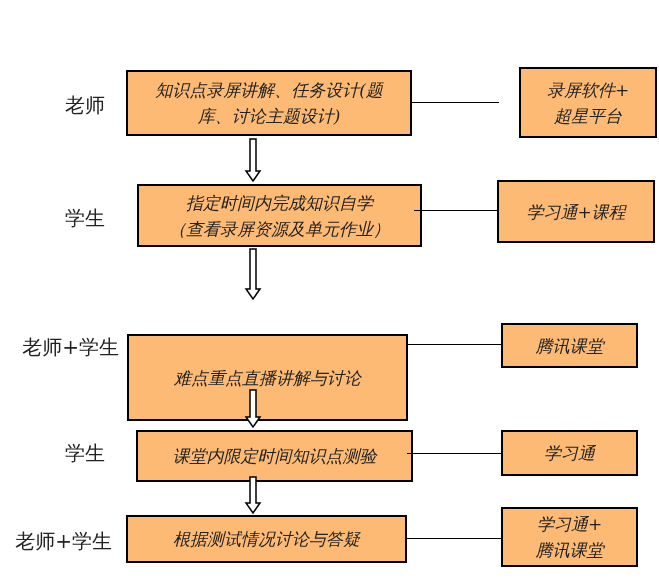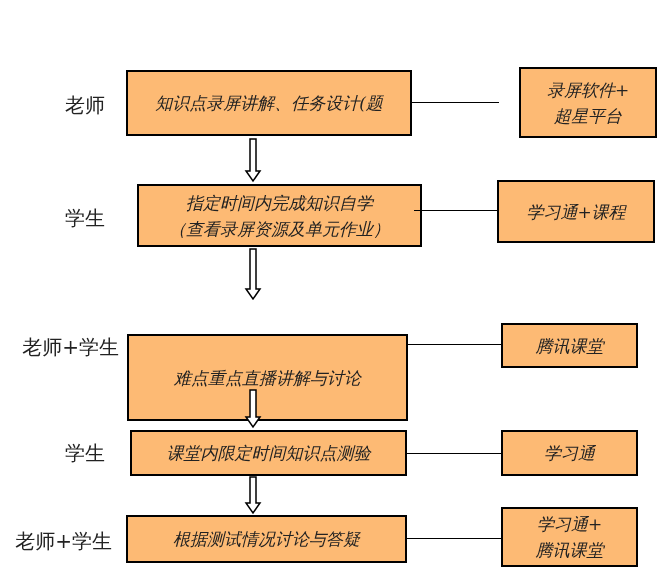--- a/index.html
+++ b/index.html
@@ -16,20 +16,21 @@
   </style>
 </head>
 <body>
 
 <div class="hdr" style="left:210px; top:32px; width:80px;">任务</div>
 <div class="hdr" style="left:527px; top:48px; width:80px;">平台</div>
 
 <div class="role" style="right:554px; top:92px;">老师</div>
 <div class="box" style="left:126px; top:70px; width:286px; height:66px;">
   <span>知识点录屏讲解、任务设计(题</span>
+  <span>库、讨论主题设计)</span>
 </div>
 <div class="conn" style="left:412px; top:102px; width:87px;"></div>
 <div class="box" style="left:499px; top:67px; width:138px; height:71px;margin-left:20px;">
   <span>录屏软件+</span>
   <span>超星平台</span>
 </div>
 
 <svg class="arrow arrow-down" style="left:245px; top:139px;" width="16" height="43">
   <path d="M5 0 L11 0 L11 32 L15 32 L8 42 L1 32 L5 32 Z" fill="#fff" stroke="#000" stroke-width="1.5"></path>
 </svg>
@@ -55,21 +56,21 @@
 <div class="conn" style="left:408px; top:344px; width:93px;"></div>
 <div class="box" style="left:501px; top:323px; width:137px; height:45px;">
   <span>腾讯课堂</span>
 </div>
 
 <svg class="arrow arrow-down" style="left:245px; top:390px;" width="16" height="38">
   <path d="M5 0 L11 0 L11 27 L15 27 L8 37 L1 27 L5 27 Z" fill="#fff" stroke="#000" stroke-width="1.5"></path>
 </svg>
 
 <div class="role" style="right:554px; top:440px;">学生</div>
-<div class="box" style="left:130px; top:430px; width:277px; height:46px;">
+<div class="box" style="left:136px; top:430px; width:277px; height:52px;">
   <span>课堂内限定时间知识点测验</span>
 </div>
 <div class="conn" style="left:407px; top:453px; width:94px;"></div>
 <div class="box" style="left:501px; top:430px; width:137px; height:46px;justify-content:center;">
   <span>学习通</span>
 </div>
 
 <svg class="arrow arrow-down" style="left:245px; top:477px;" width="16" height="37">
   <path d="M5 0 L11 0 L11 26 L15 26 L8 36 L1 26 L5 26 Z" fill="#fff" stroke="#000" stroke-width="1.5"></path>
 </svg>

